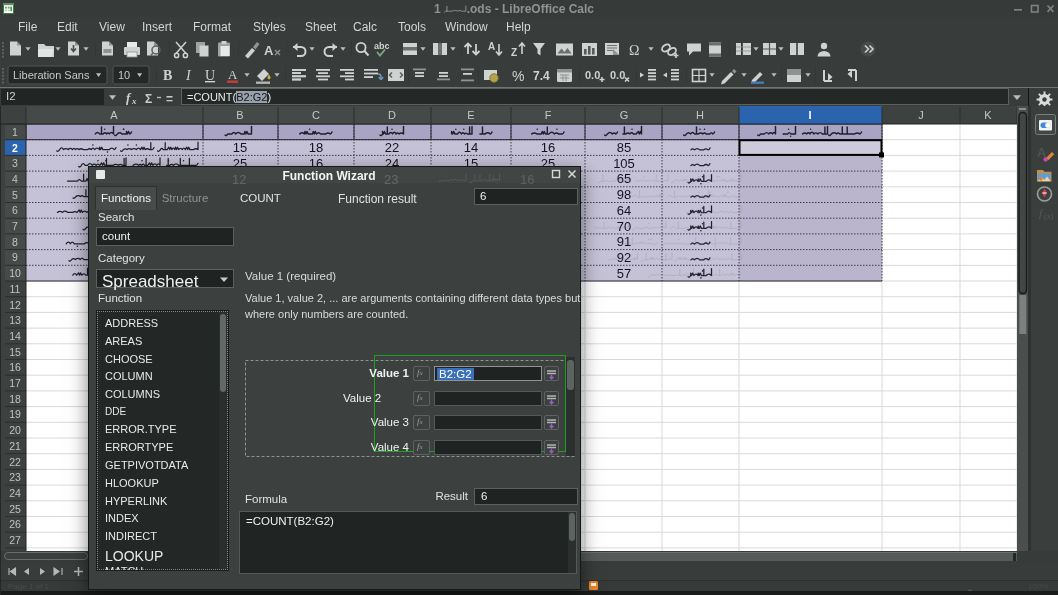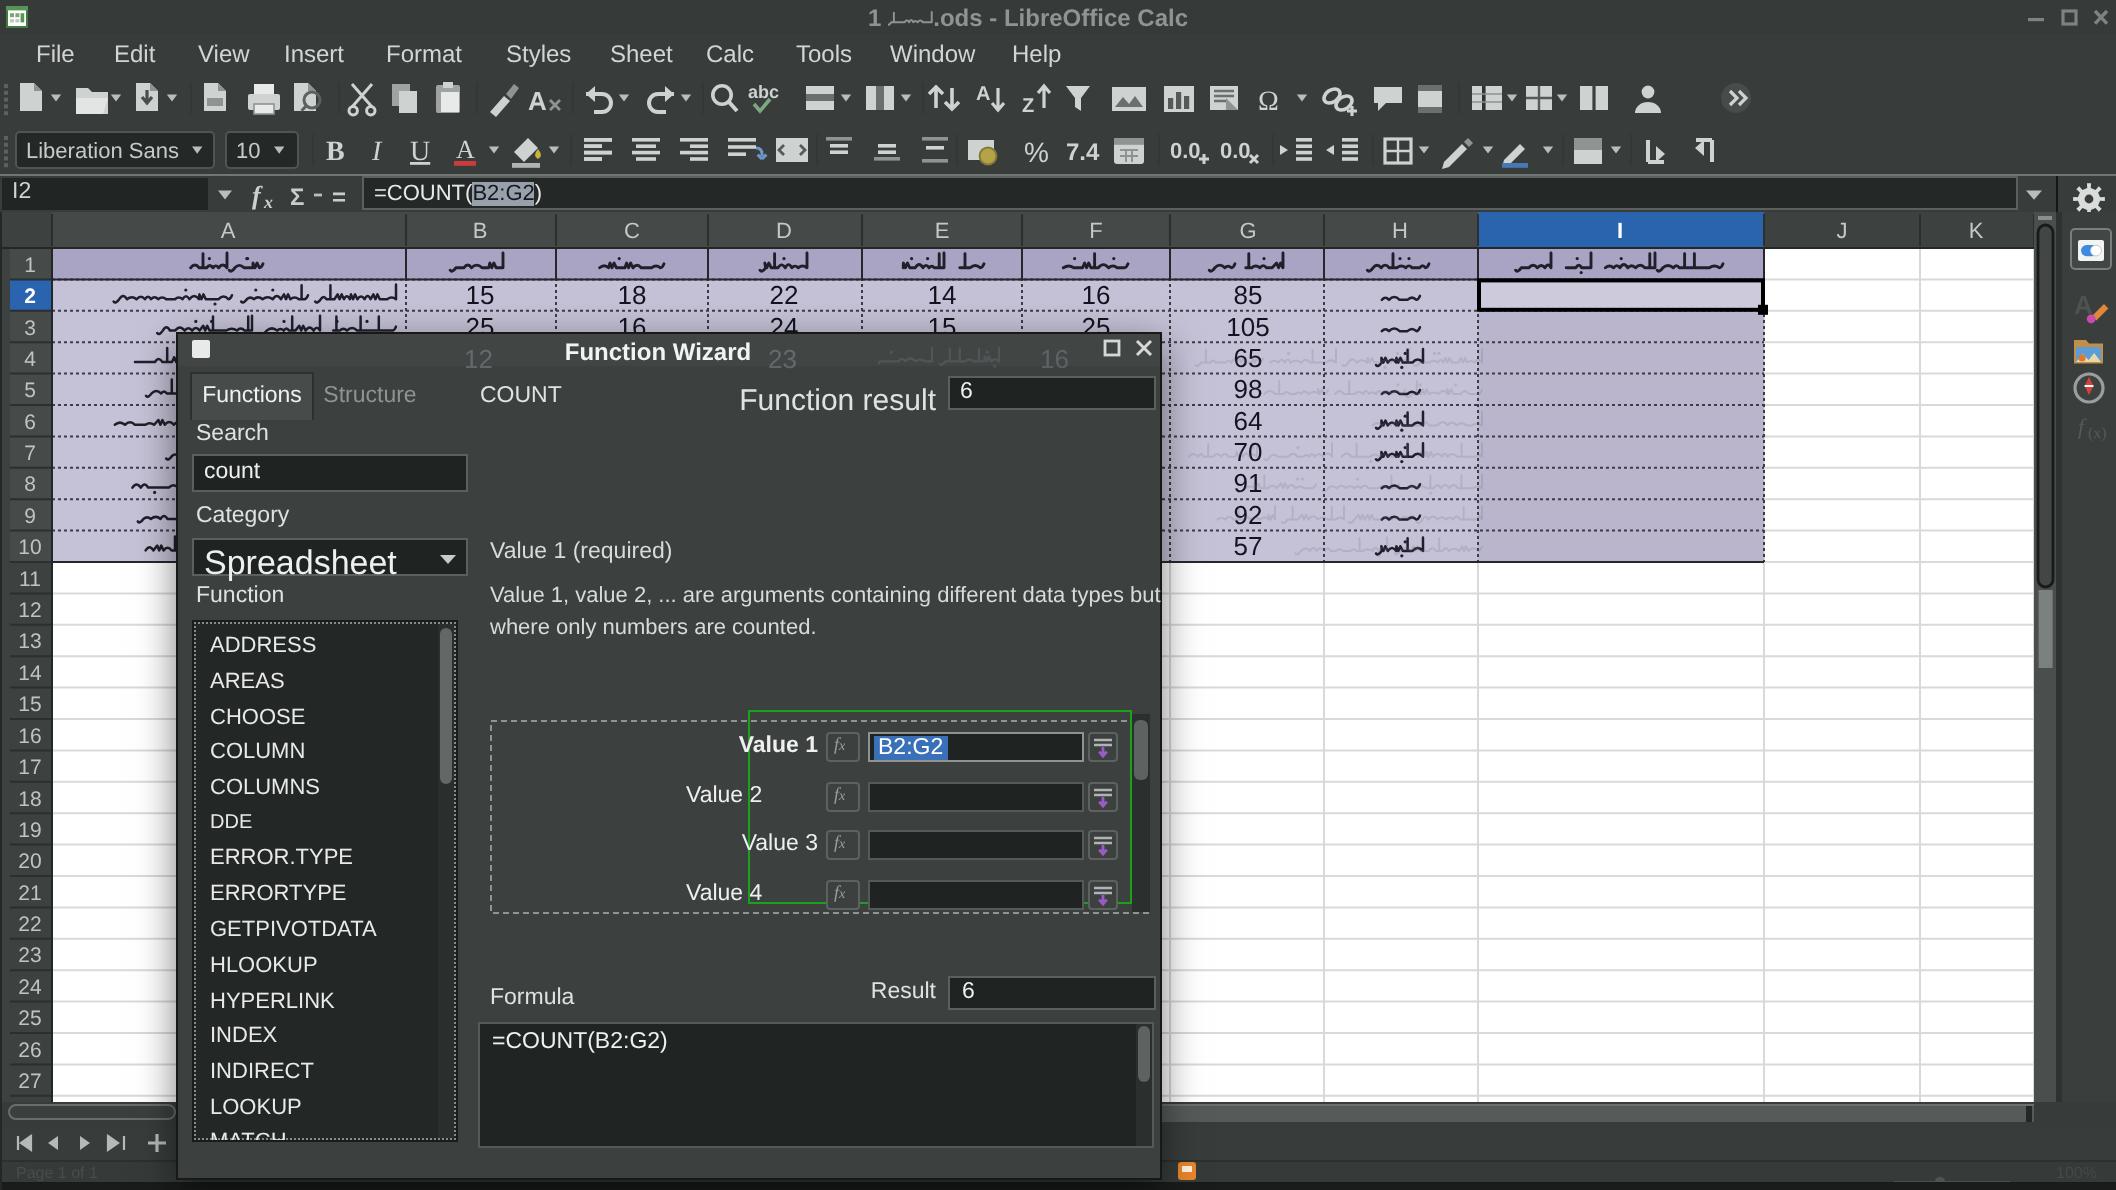--- a/index.html
+++ b/index.html
@@ -769,21 +769,21 @@
 <div class="ab" style="left:96px;top:170px;width:9px;height:9px;background:#e8eae9;border-radius:1px"></div>
 <div class="ab" style="left:88px;top:169px;width:482px;text-align:center;font-size:12px;font-weight:bold;color:#f2f4f3">Function Wizard</div>
 <svg class="ab" style="left:550px;top:169px" width="28" height="11" viewBox="0 0 28 11">
       <rect x="2.5" y="1.5" width="7" height="7" fill="none" stroke="#d5d8d6" stroke-width="1.4"></rect>
       <path d="M18.5,1.5 l7,7 M25.5,1.5 l-7,7" stroke="#d5d8d6" stroke-width="1.5"></path>
     </svg>
 <div class="ab" style="left:95px;top:186px;width:62px;height:24px;background:#474c4b;border:1px solid #2c302f;border-bottom:none"></div>
 <div class="ab" style="left:95px;top:192px;width:62px;text-align:center;font-size:11.5px;color:#f0f2f1">Functions</div>
 <div class="ab" style="left:154px;top:192px;width:62px;text-align:center;font-size:11.5px;color:#8f9391">Structure</div>
 <div class="ab" style="left:240px;top:192px;font-size:11.5px;color:#dfe2e0">COUNT</div>
-<div class="ab" style="left:338px;top:192px;width:130px;text-align:right;font-size:15px;color:#dfe2e0">Function result</div>
+<div class="ab" style="left:338px;top:192px;width:130px;text-align:left;font-size:12px;color:#dfe2e0">Function result</div>
 <div class="ab" style="left:474px;top:188px;width:104px;height:17px;background:#1f2322;border:1px solid #5a605e">
       <span style="position:absolute;left:5px;top:1px;font-size:11.5px;color:#eef0ef">6</span>
     </div>
 <div class="ab" style="left:98px;top:211px;font-size:11.5px;color:#dfe2e0">Search</div>
 <div class="ab" style="left:96px;top:227px;width:138px;height:19px;background:#1f2322;border:1px solid #5a605e">
       <span style="position:absolute;left:5px;top:2px;font-size:11.5px;color:#eef0ef">count</span>
     </div>
 <div class="ab" style="left:98px;top:252px;font-size:11.5px;color:#dfe2e0">Category</div>
 <div class="ab" style="left:96px;top:269px;width:138px;height:19px;background:#1f2322;border:1px solid #5a605e">
       <span style="position:absolute;left:5px;top:2px;font-size:17px;color:#eef0ef">Spreadsheet</span>
@@ -799,21 +799,21 @@
       <span style="position:absolute;left:8px;top:59px;font-size:11px;color:#e8eae9">COLUMN</span>
       <span style="position:absolute;left:8px;top:77px;font-size:11px;color:#e8eae9">COLUMNS</span>
       <span style="position:absolute;left:8px;top:95px;font-size:10px;color:#e8eae9">DDE</span>
       <span style="position:absolute;left:8px;top:112px;font-size:11px;color:#e8eae9">ERROR.TYPE</span>
       <span style="position:absolute;left:8px;top:130px;font-size:11px;color:#e8eae9">ERRORTYPE</span>
       <span style="position:absolute;left:8px;top:148px;font-size:11px;color:#e8eae9">GETPIVOTDATA</span>
       <span style="position:absolute;left:8px;top:166px;font-size:11px;color:#e8eae9">HLOOKUP</span>
       <span style="position:absolute;left:8px;top:184px;font-size:11px;color:#e8eae9">HYPERLINK</span>
       <span style="position:absolute;left:8px;top:201px;font-size:11px;color:#e8eae9">INDEX</span>
       <span style="position:absolute;left:8px;top:219px;font-size:11px;color:#e8eae9">INDIRECT</span>
-      <span style="position:absolute;left:8px;top:237px;font-size:11px;color:#e8eae9">LOOKUP</span>
+      <span style="position:absolute;left:8px;top:237px;font-size:14px;color:#e8eae9">LOOKUP</span>
       <span style="position:absolute;left:8px;top:254px;font-size:11px;color:#e8eae9">MATCH</span>
     </div>
 <div class="ab" style="left:219px;top:312px;width:8px;height:257px;background:#2a2e2d"></div>
 <div class="ab" style="left:220px;top:314px;width:6px;height:78px;background:#626866;border-radius:3px"></div>
 <div class="ab" style="left:245px;top:270px;width:330px;font-size:11.5px;color:#d8dbd9">Value 1 (required)</div>
 <div class="ab" style="left:245px;top:290px;width:340px;font-size:11px;color:#d8dbd9;line-height:16px">Value 1, value 2, ... are arguments containing different data types but<br>where only numbers are counted.</div>
 <svg class="ab" style="left:245px;top:360px" width="330" height="97">
       <rect x="0.5" y="0.5" width="329" height="96" fill="none" stroke="#8f9492" stroke-width="1" stroke-dasharray="3,2"></rect>
     </svg>
 <div class="ab" style="left:374px;top:355px;width:192px;height:97px;border:1px solid #1aa21a"></div>
@@ -839,21 +839,21 @@
       </svg></div>
 <div class="ab" style="left:343px;top:416px;width:66px;text-align:right;font-size:11.5px;font-weight:normal;color:#eef0ef">Value 3</div>
 <div class="ab" style="left:413px;top:415px;width:17px;height:15px;background:#3c4140;border:1px solid #5c625f;border-radius:2px">
       <span style="position:absolute;left:3px;top:0px;font-size:9px;font-style:italic;color:#9a9e9c;font-family:'Liberation Serif',serif">f<span style="font-size:7px">x</span></span>
     </div>
 <div class="ab" style="left:434px;top:415px;width:108px;height:15px;background:#1f2322;border:1px solid #545a58"></div>
 <div class="ab" style="left:544px;top:415px;width:15px;height:15px;background:#3c4140;border:1px solid #5c625f;border-radius:2px"><svg width="13" height="13">
         <path d="M2,3 h9 M2,5.5 h9" stroke="#b0b4b2" stroke-width="1.3"></path>
         <path d="M6.5,6.5 v4 M4.6,8.8 l1.9,2.2 1.9,-2.2" stroke="#9a5ac8" stroke-width="1.4" fill="none"></path>
       </svg></div>
-<div class="ab" style="left:343px;top:440.5px;width:66px;text-align:left;font-size:11.5px;font-weight:normal;color:#eef0ef">Value 4</div>
+<div class="ab" style="left:343px;top:440.5px;width:66px;text-align:right;font-size:11.5px;font-weight:normal;color:#eef0ef">Value 4</div>
 <div class="ab" style="left:413px;top:439.5px;width:17px;height:15px;background:#3c4140;border:1px solid #5c625f;border-radius:2px">
       <span style="position:absolute;left:3px;top:0px;font-size:9px;font-style:italic;color:#9a9e9c;font-family:'Liberation Serif',serif">f<span style="font-size:7px">x</span></span>
     </div>
 <div class="ab" style="left:434px;top:439.5px;width:108px;height:15px;background:#1f2322;border:1px solid #545a58"></div>
 <div class="ab" style="left:544px;top:439.5px;width:15px;height:15px;background:#3c4140;border:1px solid #5c625f;border-radius:2px"><svg width="13" height="13">
         <path d="M2,3 h9 M2,5.5 h9" stroke="#b0b4b2" stroke-width="1.3"></path>
         <path d="M6.5,6.5 v4 M4.6,8.8 l1.9,2.2 1.9,-2.2" stroke="#9a5ac8" stroke-width="1.4" fill="none"></path>
       </svg></div>
 <div class="ab" style="left:566px;top:357px;width:9px;height:99px;background:#2b2f2e"></div>
 <div class="ab" style="left:567px;top:360px;width:7px;height:30px;background:#5d6361;border-radius:3px"></div>

